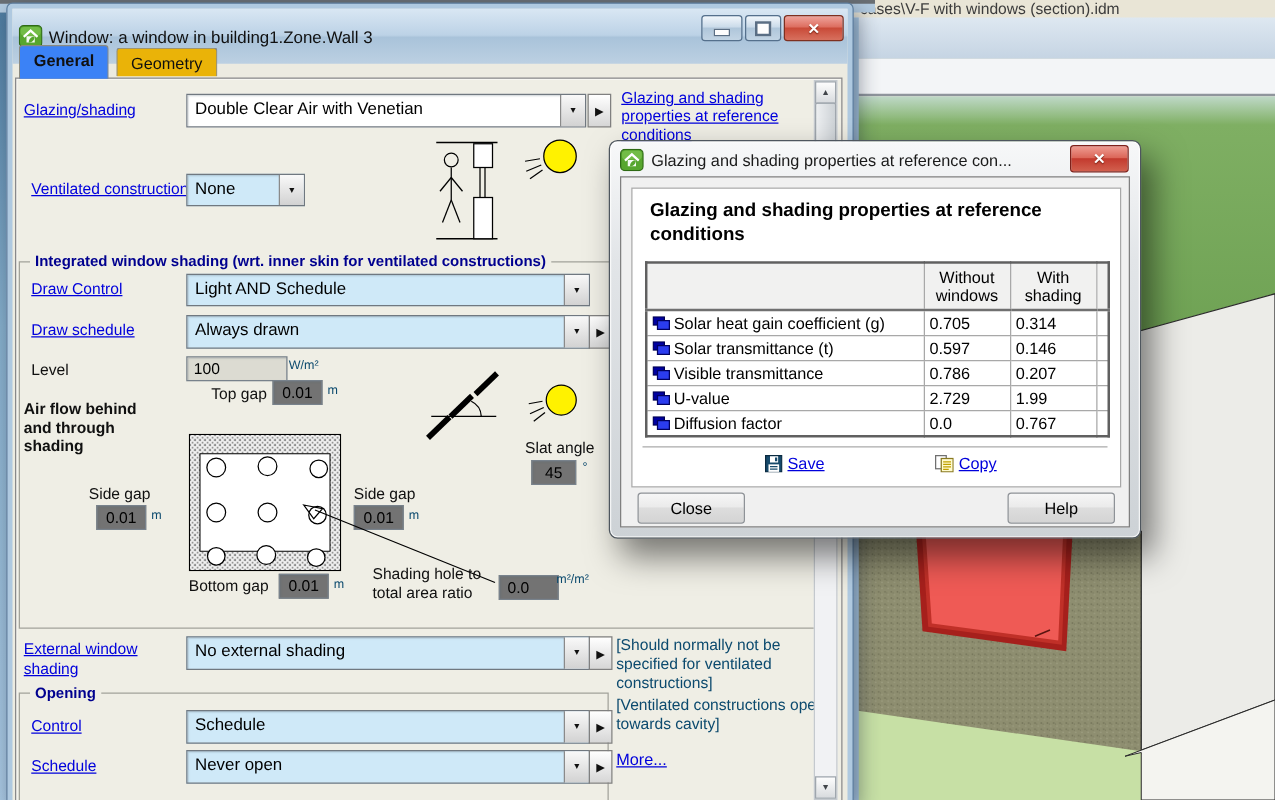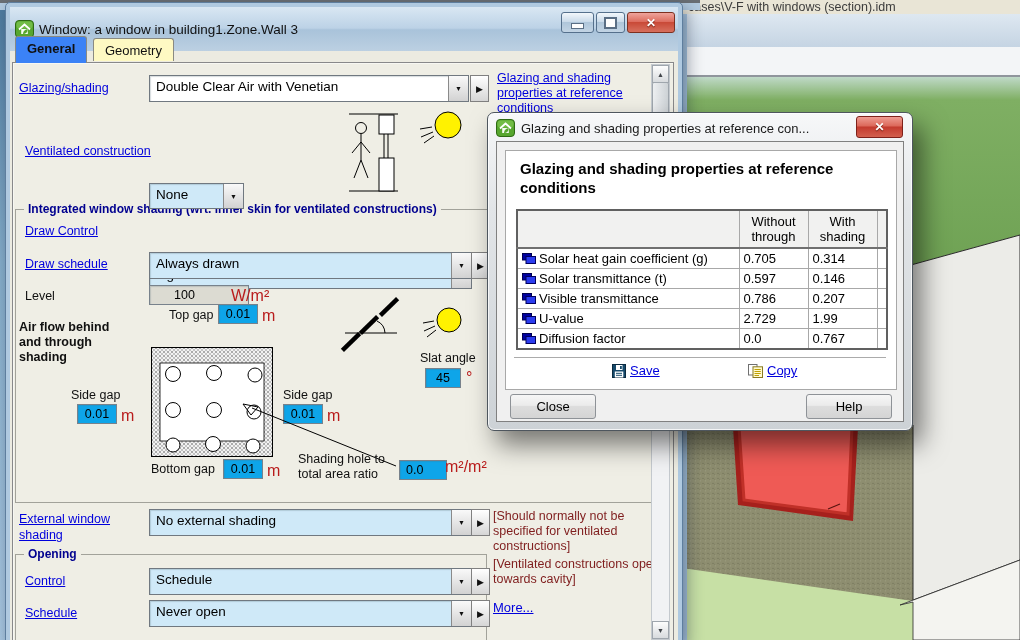--- a/index.html
+++ b/index.html
@@ -28,51 +28,51 @@
   .winbtns{position:absolute;right:3px;top:5px;display:flex;gap:2px;}
   .wbtn{height:19px;border:1px solid #55708C;border-radius:3px;display:flex;align-items:center;justify-content:center;
         background:linear-gradient(#F2F7FB,#CBDBEA 45%,#AFC6DA 50%,#C2D4E4);}
   .wbtn.min{width:31px;} .wbtn.max{width:27px;}
   .wbtn.close{width:46px;background:linear-gradient(#EFA49C,#DD6E60 45%,#C94A38 50%,#D7705E);border-color:#7E3020;}
   .glyph-min{width:11px;height:4px;background:#FDFDFD;border:1px solid #5A6E84;margin-top:7px;}
   .glyph-max{width:9px;height:8px;background:#FDFDFD;border:2px solid #5A6E84;}
   .glyph-x{color:#FFF;font-size:12px;font-weight:bold;text-shadow:0 1px 1px #701808;}
 
   #tabs{position:absolute;left:5px;top:28px;height:24px;}
-  .tab{display:inline-block;padding:4px 11px 3px;font-size:13px;color:#101010;background:#fef9c3;
+  .tab{display:inline-block;padding:4px 11px 3px;font-size:13px;color:#101010;background:#eab308;
        border:1px solid #8A8A82;border-bottom:none;border-radius:3px 3px 0 0;margin-right:1px;position:relative;top:3px;}
   .tab.active{background:#3b82f6;top:1px;padding-bottom:7px;z-index:3;font-weight:bold;}
 
   #panel{position:absolute;left:2px;right:4px;top:55px;bottom:0;background:#EFEEE5;border:1px solid #88888A;
          box-shadow:inset 1px 1px 0 rgba(255,255,255,.5);z-index:2;}
 
   .lnk{color:#0000DC;text-decoration:underline;font-size:12.5px;cursor:pointer;}
   .lbl{font-size:12.5px;color:#101010;}
   .blbl{font-size:12.5px;font-weight:bold;color:#101010;}
-  .unit{font-size:16px;color:#b91c1c;}
+  .unit{font-size:10px;color:#0c4a6e;}
 
   .combo{height:25px;background:#CFE9F8;border:1px solid #707880;display:flex;align-items:stretch;
          box-shadow:inset 1px 1px 1px rgba(90,110,125,.25);}
   .combo.white{background:#FFFFFF;}
-  .combo.h24{height:24px;margin-top:44px;}
+  .combo.h24{height:24px;}
   .combo .ctxt{flex:1;font-size:13.5px;color:#000;padding:3px 6px 0;white-space:nowrap;overflow:hidden;}
   .combo .cbtn{width:19px;background:linear-gradient(#F9F9F9,#D2D2D2);border-left:1px solid #8A8A8A;
          display:flex;align-items:center;justify-content:center;font-size:7px;color:#101010;}
   .nextbtn{width:17px;height:25px;background:linear-gradient(#FFFFFF,#D6D6D6);border:1px solid #808080;
          display:flex;align-items:center;justify-content:center;font-size:9px;color:#101010;}
-  .tf{border:1px solid #78828C;background:#0ea5e9;font-family:"Liberation Sans",sans-serif;font-size:12.5px;color:#000;
+  .tf{border:1px solid #78828C;background:#737373;font-family:"Liberation Sans",sans-serif;font-size:12.5px;color:#000;
       text-align:center;padding:0;box-shadow:inset 1px 1px 1px rgba(90,110,125,.25);}
-  .tf.gray{background:#DCDBD2;text-align:left;padding-left:24px;}
+  .tf.gray{background:#DCDBD2;text-align:left;padding-left:5px;}
   .tf.lft{text-align:left;padding-left:6px;}
 
   .grp{border:1px solid #A2A29A;}
   .grp .gtitle{position:absolute;top:-8px;left:8px;background:#EFEEE5;padding:0 4px;font-size:12px;font-weight:bold;
       color:#00008F;white-space:nowrap;}
 
-  .note{font-size:12.5px;color:#7f1d1d;line-height:15px;}
+  .note{font-size:12.5px;color:#0c4a6e;line-height:15px;}
 
   
   .sb{position:absolute;top:1px;right:3px;bottom:0;width:17px;background:#F1F2F4;border:1px solid #C4C9CE;}
   .sbbtn{position:absolute;left:0;right:0;height:16px;background:linear-gradient(#FDFDFD,#D8DBDE);
          border:1px solid #9FA6AD;display:flex;align-items:center;justify-content:center;font-size:7px;color:#41454A;}
   .sbthumb{position:absolute;left:0;right:0;top:17px;height:52px;background:linear-gradient(90deg,#EDEFF1,#CDD2D6);
          border:1px solid #9FA6AD;border-radius:2px;}
 
   
   #popup{left:487px;top:112px;width:424px;height:317px;border:1px solid #4E565E;border-radius:7px;
@@ -364,21 +364,21 @@
         <table class="ptable">
           <colgroup>
               <col style="width:222px">
               <col style="width:69px">
               <col style="width:69px">
               <col style="width:8px">
             </colgroup>
           <thead>
             <tr>
               <th></th>
-              <th>Without through</th>
+              <th>Without windows</th>
               <th>With shading</th>
               <th></th>
             </tr>
           </thead>
           <tbody>
             <tr>
               <td><svg class="rowicon" width="14" height="11" viewBox="0 0 14 11">
                     <rect x="0.5" y="0.5" width="9" height="6.5" fill="#0000A0" stroke="#000050"></rect>
                     <rect x="4" y="3.5" width="9.5" height="7" fill="#2B3CEF" stroke="#000060"></rect>
                   </svg><span>Solar heat gain coefficient (g)</span></td>

